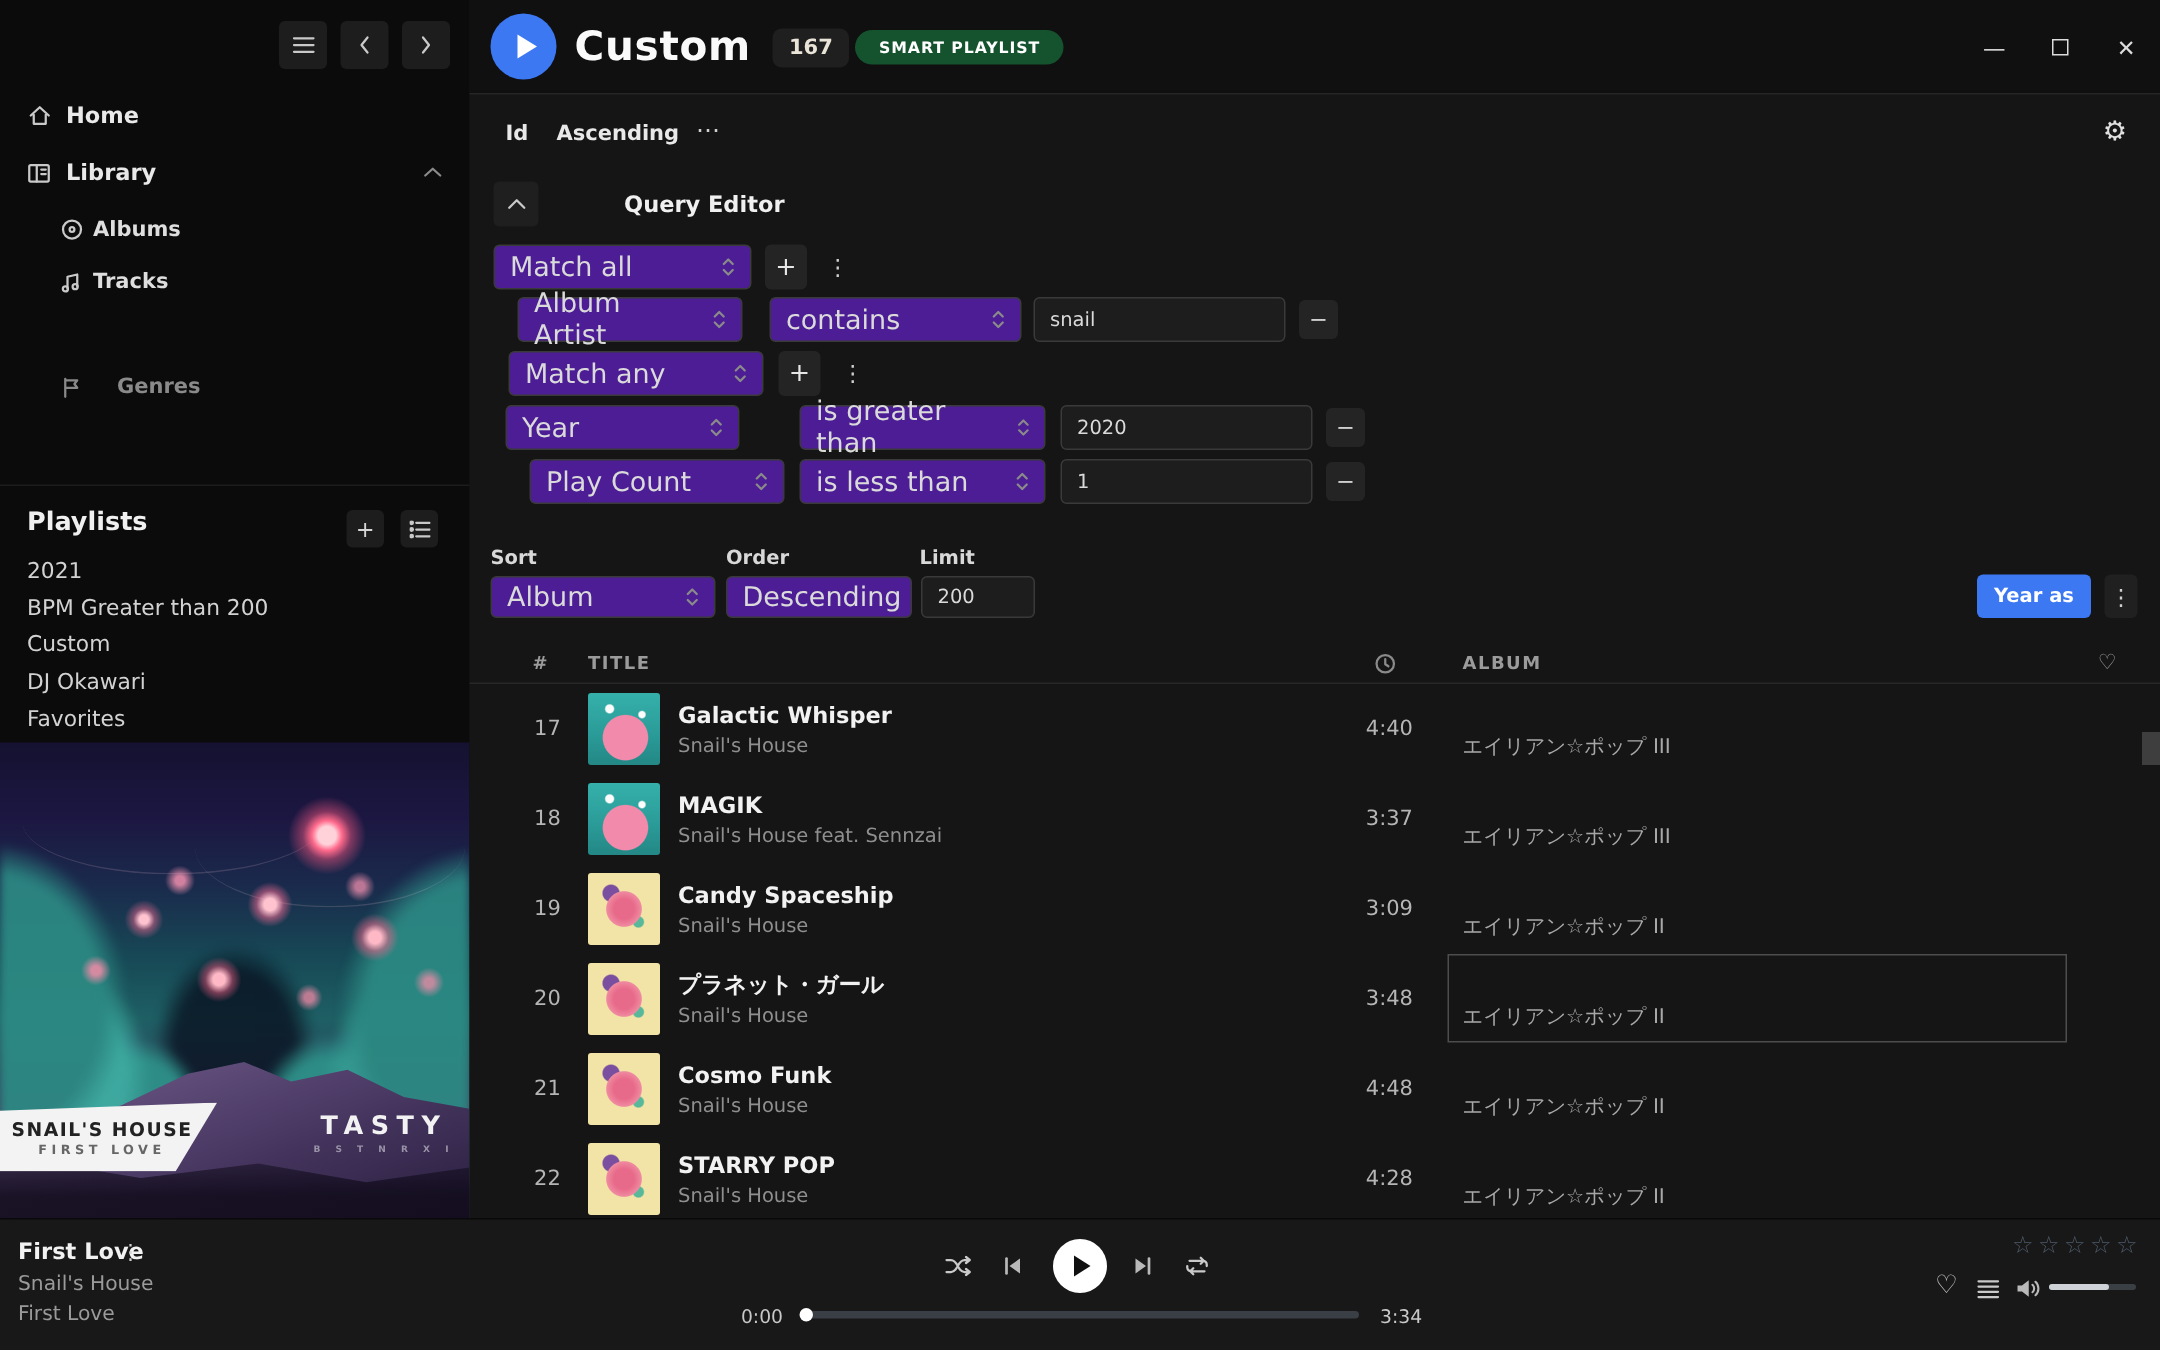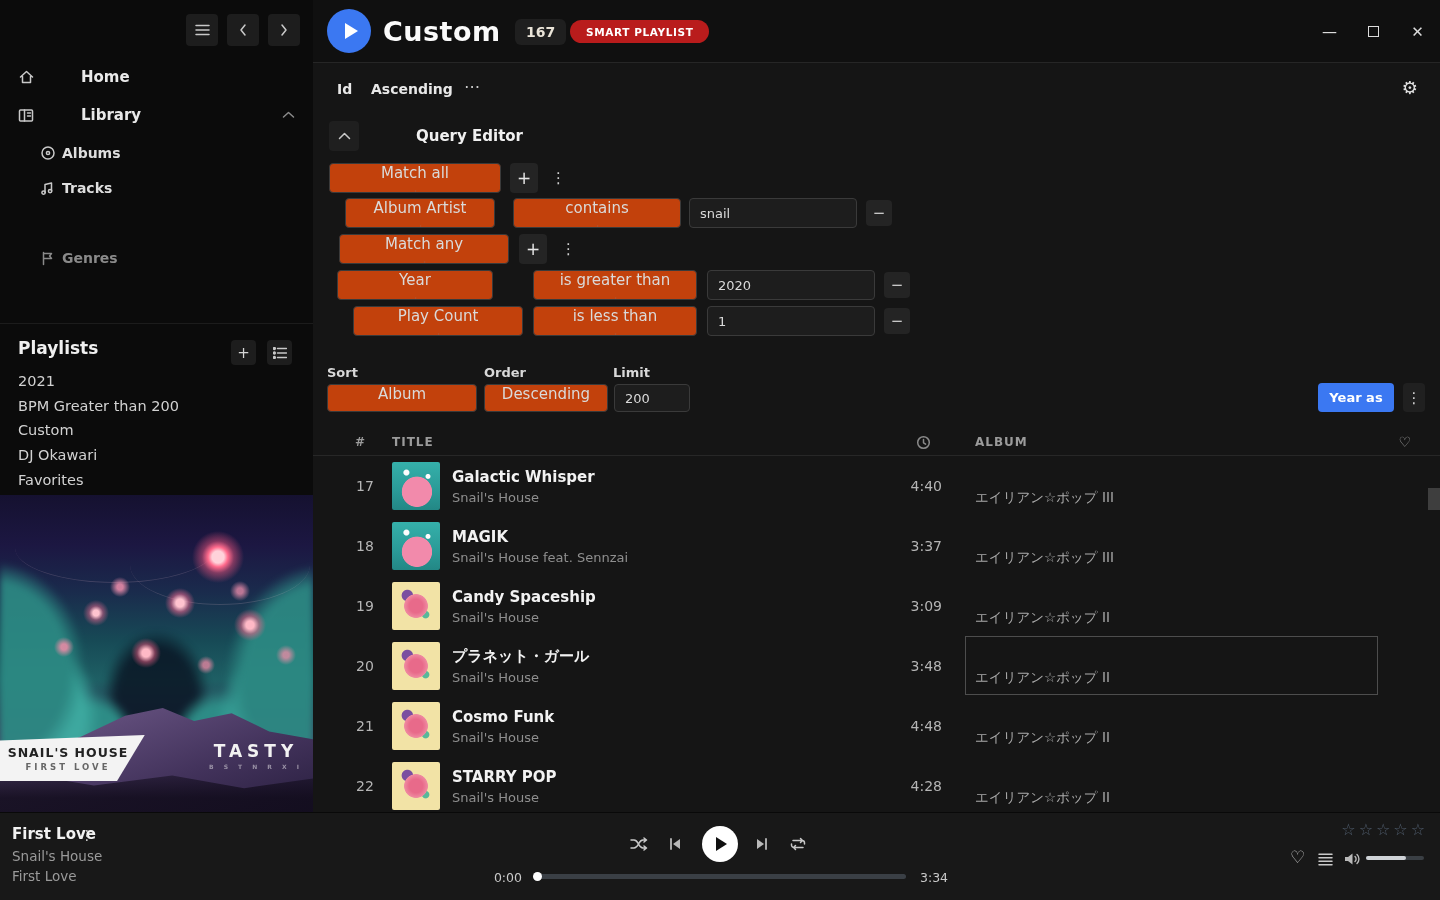--- a/index.html
+++ b/index.html
@@ -16,26 +16,26 @@
   .sidebar { position:absolute; left:0; top:0; width:313px; height:812px; background:#0b0b0b; }
   .search-wrap { position:absolute; left:12px; top:12px; width:166px; height:36px;
     background:#1a1a1a; border:1px solid #2e2e2e; border-radius:4px;
     display:flex; align-items:center; gap:8px; padding:0 10px; }
   .search-wrap input { background:transparent; border:none; outline:none; color:#cfcfcf;
     font-size:14px; width:110px; font-family:inherit; }
   .search-wrap input::placeholder { color:#767676; }
   .nav-btn { position:absolute; top:14px; width:32px; height:32px; background:#1d1d1d;
     border-radius:4px; display:flex; align-items:center; justify-content:center; cursor:pointer; }
   .side-item { position:absolute; left:0; width:100%; height:30px; display:flex; align-items:center; cursor:pointer; }
-  .side-item .lbl { font-size:15px; font-weight:700; color:#e9e9e9;margin-left:37px; }
+  .side-item .lbl { font-size:15px; font-weight:700; color:#e9e9e9; }
   .side-item .ic { position:absolute; left:18px; display:flex; }
   .side-item .txt { position:absolute; left:44px; }
   .sub-item .ic { left:40px; }
   .sub-item .txt { position:absolute; left:62px; font-size:14px; font-weight:700; color:#dedede; }
-  .sub-item.dim .txt { color:#8a8a8a; }
+  .sub-item.dim .txt { color:#8a8a8a;margin-left:16px; }
   .pl-title { position:absolute; left:18px; top:338px; font-size:17px; font-weight:800; color:#f0f0f0; }
   .pl-btn { position:absolute; top:340px; width:25px; height:25px; background:#1d1d1d; border-radius:4px;
     display:flex; align-items:center; justify-content:center; color:#d5d5d5; font-size:15px; cursor:pointer; }
   .pl-item { position:absolute; left:18px; height:24px; font-size:14.5px; color:#d2d2d2; cursor:pointer; display:flex; align-items:center; }
   .divider { position:absolute; left:0; top:323px; width:313px; height:1px; background:rgba(255,255,255,0.07); }
 
   
   .artwork { position:absolute; left:0; top:495px; width:313px; height:317px; overflow:hidden;
     background:linear-gradient(180deg,#151130 0%,#1c1742 16%,#1a2a4c 30%,#174a56 46%,#1e5f64 58%,#2c4a5e 70%,#463a63 82%,#2e2547 100%); }
   .foliage { position:absolute; inset:0; filter:blur(3px); opacity:.9;
@@ -91,40 +91,40 @@
   
   .main { position:absolute; left:313px; top:0; width:1127px; height:812px; background:#151515; }
   .topbar { position:absolute; left:0; top:0; width:100%; height:63px; background:#101010; border-bottom:1px solid #262626; }
   .play-circle { position:absolute; left:14px; top:9px; width:44px; height:44px; border-radius:50%;
     background:#3b78f2; display:flex; align-items:center; justify-content:center; cursor:pointer; }
   .play-circle .tri { width:0; height:0; border-left:13px solid #fff; border-top:8px solid transparent; border-bottom:8px solid transparent; margin-left:4px; }
   .page-title { position:absolute; left:70px; top:0; height:63px; display:flex; align-items:center;
     font-size:27px; font-weight:800; color:#fafafa; letter-spacing:.5px; }
   .count-badge { position:absolute; left:202px; top:19px; height:26px; background:#1f1f1f; border-radius:6px;
     display:flex; align-items:center; padding:0 11px; font-size:14px; font-weight:700; color:#eae4d8; }
-  .smart-pill { position:absolute; left:257px; top:20px; height:23px; background:#b91c1c; border-radius:12px;
+  .smart-pill { position:absolute; left:257px; top:20px; height:23px; background:#14532d; border-radius:12px;
     display:flex; align-items:center; padding:0 16px; font-size:10.5px; font-weight:800; letter-spacing:.6px; color:#fff; }
   .win-controls { position:absolute; right:14px; top:23px; display:flex; gap:27px; align-items:center; }
   .win-btn { width:17px; height:17px; display:flex; align-items:center; justify-content:center; color:#dcdcdc; font-size:15px; cursor:pointer; }
   .max-box { width:11px; height:11px; border:1.5px solid #dcdcdc; }
 
   .content { position:absolute; left:0; top:63px; width:100%; height:749px; }
   .sortrow-field { position:absolute; left:24px; top:18px; font-size:14px; font-weight:700; color:#e8e8e8; cursor:pointer; }
   .sortrow-dir { position:absolute; left:58px; top:18px; font-size:14px; font-weight:700; color:#e8e8e8; cursor:pointer; }
   .sortrow-more { position:absolute; left:151px; top:14px; font-size:16px; color:#cfcfcf; cursor:pointer; }
   .gear { position:absolute; right:22px; top:16px; font-size:18px; color:#e0e0e0; cursor:pointer; line-height:1; }
 
   .collapse-btn { position:absolute; left:16px; top:58px; width:30px; height:30px; background:#1f1f1f;
     border-radius:4px; display:flex; align-items:center; justify-content:center; cursor:pointer; }
   .qe-title { position:absolute; left:59px; top:58px; height:30px; display:flex; align-items:center;
     font-size:15px; font-weight:700; color:#f0f0f0;margin-left:44px; }
 
-  .sel { position:absolute; height:30px; background:#c2410c; border:1px solid #3a3a3a; border-radius:4px;
+  .sel { position:absolute; height:30px; background:#4c1d95; border:1px solid #3a3a3a; border-radius:4px;
     display:flex; align-items:center; justify-content:space-between; gap:8px; padding:0 10px;
-    color:#dadada; font-size:15px; cursor:pointer;flex-direction:column; }
+    color:#dadada; font-size:18px; cursor:pointer; }
   .inp { position:absolute; height:30px; background:#1d1d1d; border:1px solid #3a3a3a; border-radius:4px;
     color:#dadada; font-size:13px; padding:0 10px; outline:none; font-family:inherit; }
   .sq-btn { position:absolute; width:28px; height:30px; background:#242424; border-radius:4px;
     display:flex; align-items:center; justify-content:center; color:#e6e6e6; font-size:17px; cursor:pointer; }
   .kebab { position:absolute; height:30px; display:flex; align-items:center; color:#cfcfcf; font-size:15px; cursor:pointer; }
   .minus-btn { position:absolute; width:26px; height:26px; background:#242424; border-radius:4px;
     display:flex; align-items:center; justify-content:center; color:#cfcfcf; font-size:15px; cursor:pointer; }
   .field-label { position:absolute; top:302px; font-size:13px; font-weight:700; color:#d8d8d8; }
   .save-btn { position:absolute; left:1005px; top:320px; width:76px; height:29px; background:#3b78f2;
     border:none; border-radius:4px; color:#fff; font-size:13px; font-weight:700; cursor:pointer; font-family:inherit; }

